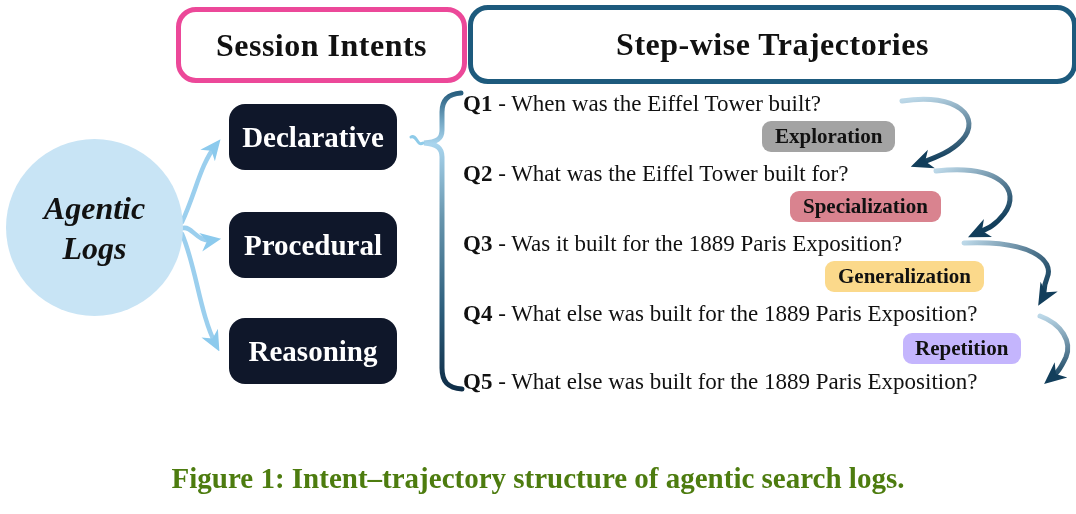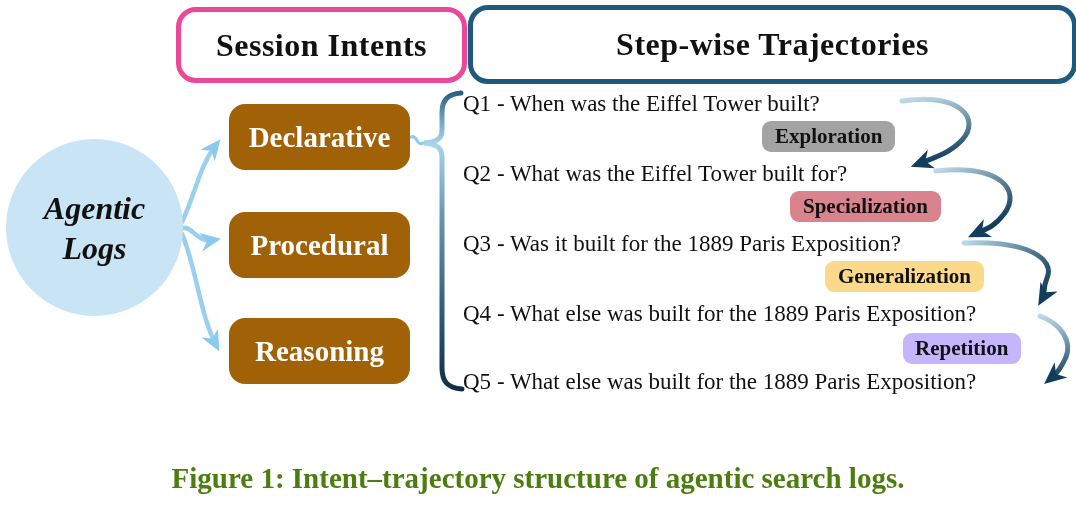--- a/index.html
+++ b/index.html
@@ -18,38 +18,38 @@
   .hdr-right { left:468px; top:5px;  width:599px; height:69px; border:5px solid #1d5a7d; }
 
   .agentic-circle {
     position:absolute; left:6px; top:139px; width:177px; height:177px;
     background:#c8e4f5; border-radius:50%;
     display:flex; align-items:center; justify-content:center; text-align:center;
     font-weight:bold; font-size:32px; line-height:40px; color:#111111;font-style:italic;
   }
 
   .intent-box {
-    position:absolute; left:229px; width:181px; height:66px;
-    background:#a16207; border-radius:16px;
+    position:absolute; left:229px; width:168px; height:66px;
+    background:#0f172a; border-radius:16px;
     display:flex; align-items:center; justify-content:center;
     color:#ffffff; font-weight:bold; font-size:29px;
   }
   .intent-0 { top:104px; }
   .intent-1 { top:212px; }
   .intent-2 { top:318px; }
 
   .question {
     position:absolute; left:463px; font-size:23px; color:#111111; white-space:nowrap;
   }
   .q-0 { top:91px; }
   .q-1 { top:161px; }
   .q-2 { top:231px; }
   .q-3 { top:301px; }
   .q-4 { top:369px; }
-  .q-id { font-weight:normal; }
+  .q-id { font-weight:bold; }
   .q-dash { white-space:pre; }
 
   .badge {
     position:absolute; border-radius:9px; padding:3px 13px;
     font-weight:bold; font-size:21px; color:#111111; white-space:nowrap;
   }
   .badge-0 { left:762px; top:121px; }
   .badge-1 { left:790px; top:191px; }
   .badge-2 { left:825px; top:261px; }
   .badge-3 { left:903px; top:333px; }

